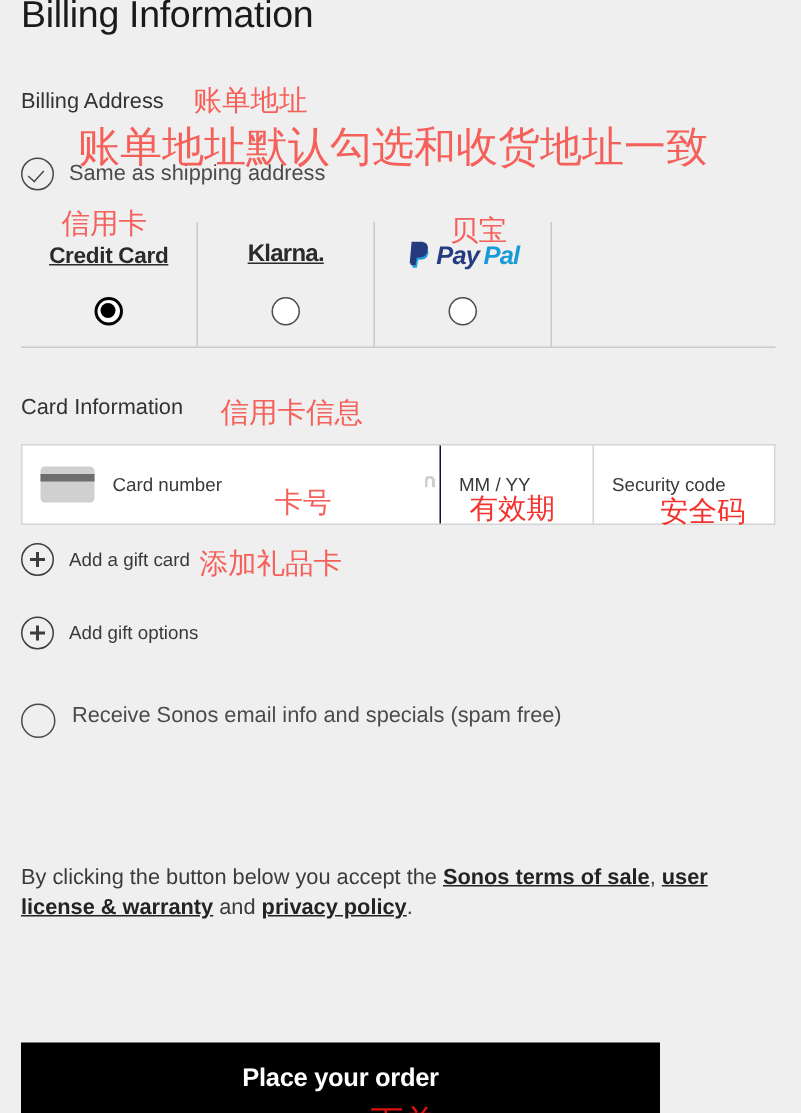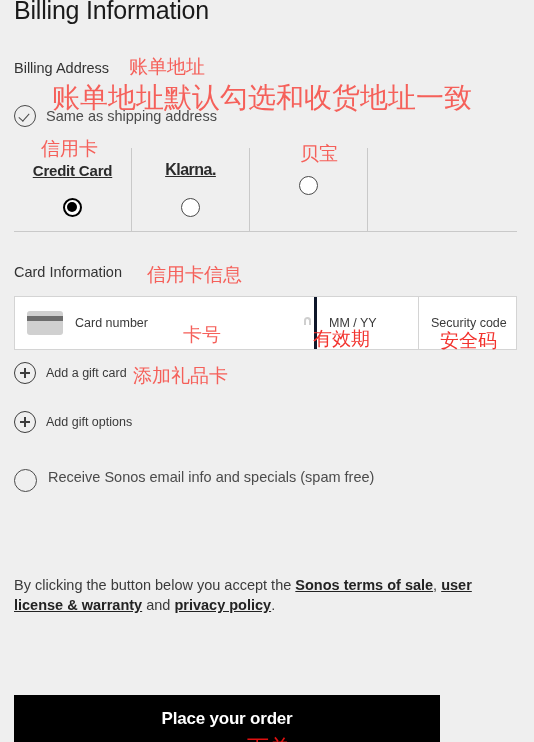--- a/index.html
+++ b/index.html
@@ -164,24 +164,24 @@
     display: flex;
     align-items: stretch;
   }
   .card-cell {
     display: flex;
     align-items: center;
     box-sizing: border-box;
   }
   .cell-number {
     flex: none;
-    width: 302px;
+    width: 279px;
     padding-left: 12px;
     gap: 12px;
-    border-right: 3px solid #0f172a;
+    border-right: 1px solid #0f172a;
   }
   .cell-exp {
     flex: none;
     width: 102px;
     padding-left: 12px;
     border-right: 1px solid #d4d4d4;
   }
   .cell-cvc {
     flex: 1;
     padding-left: 12px;
@@ -356,20 +356,29 @@
   <div class="tabs">
     <div class="tab">
       <span class="tab-label">Credit Card</span>
       <span class="radio selected"></span>
     </div>
     <div class="tab">
       <span class="tab-label klarna">Klarna.</span>
       <span class="radio"></span>
     </div>
     <div class="tab">
+      <span class="paypal-logo">
+        <svg width="17" height="20" viewBox="0 0 17 20">
+          <path d="M3.4 1.2h6.2c3.1 0 5 1.8 4.6 4.6-.4 2.9-2.6 4.6-5.6 4.6H6.3l-.9 5.3H2.1L3.4 1.2z" fill="#253b80"></path>
+          <path d="M5.7 5.0h5.0c2.6 0 4.2 1.5 3.8 4.0-.4 2.6-2.3 4.1-4.9 4.1H7.8l-.9 5.4H3.9L5.7 5.0z" fill="#179bd7" opacity="0.95"></path>
+          <path d="M4.5 3.0h5.4c2.8 0 4.5 1.6 4.1 4.3-.4 2.7-2.4 4.3-5.2 4.3H6.9l-.9 5.2H2.8L4.5 3.0z" fill="#253b80"></path>
+        </svg>
+        <span class="paypal-word pp-pay">Pay</span>
+          <span class="paypal-word pp-pal">Pal</span>
+      </span>
       <span class="radio"></span>
     </div>
     <div class="tab plain"></div>
   </div>
 
   <div class="section-label" id="card-info-label">Card Information</div>
 
   <div class="card-row">
     <div class="card-cell cell-number">
       <span class="card-glyph"></span>

